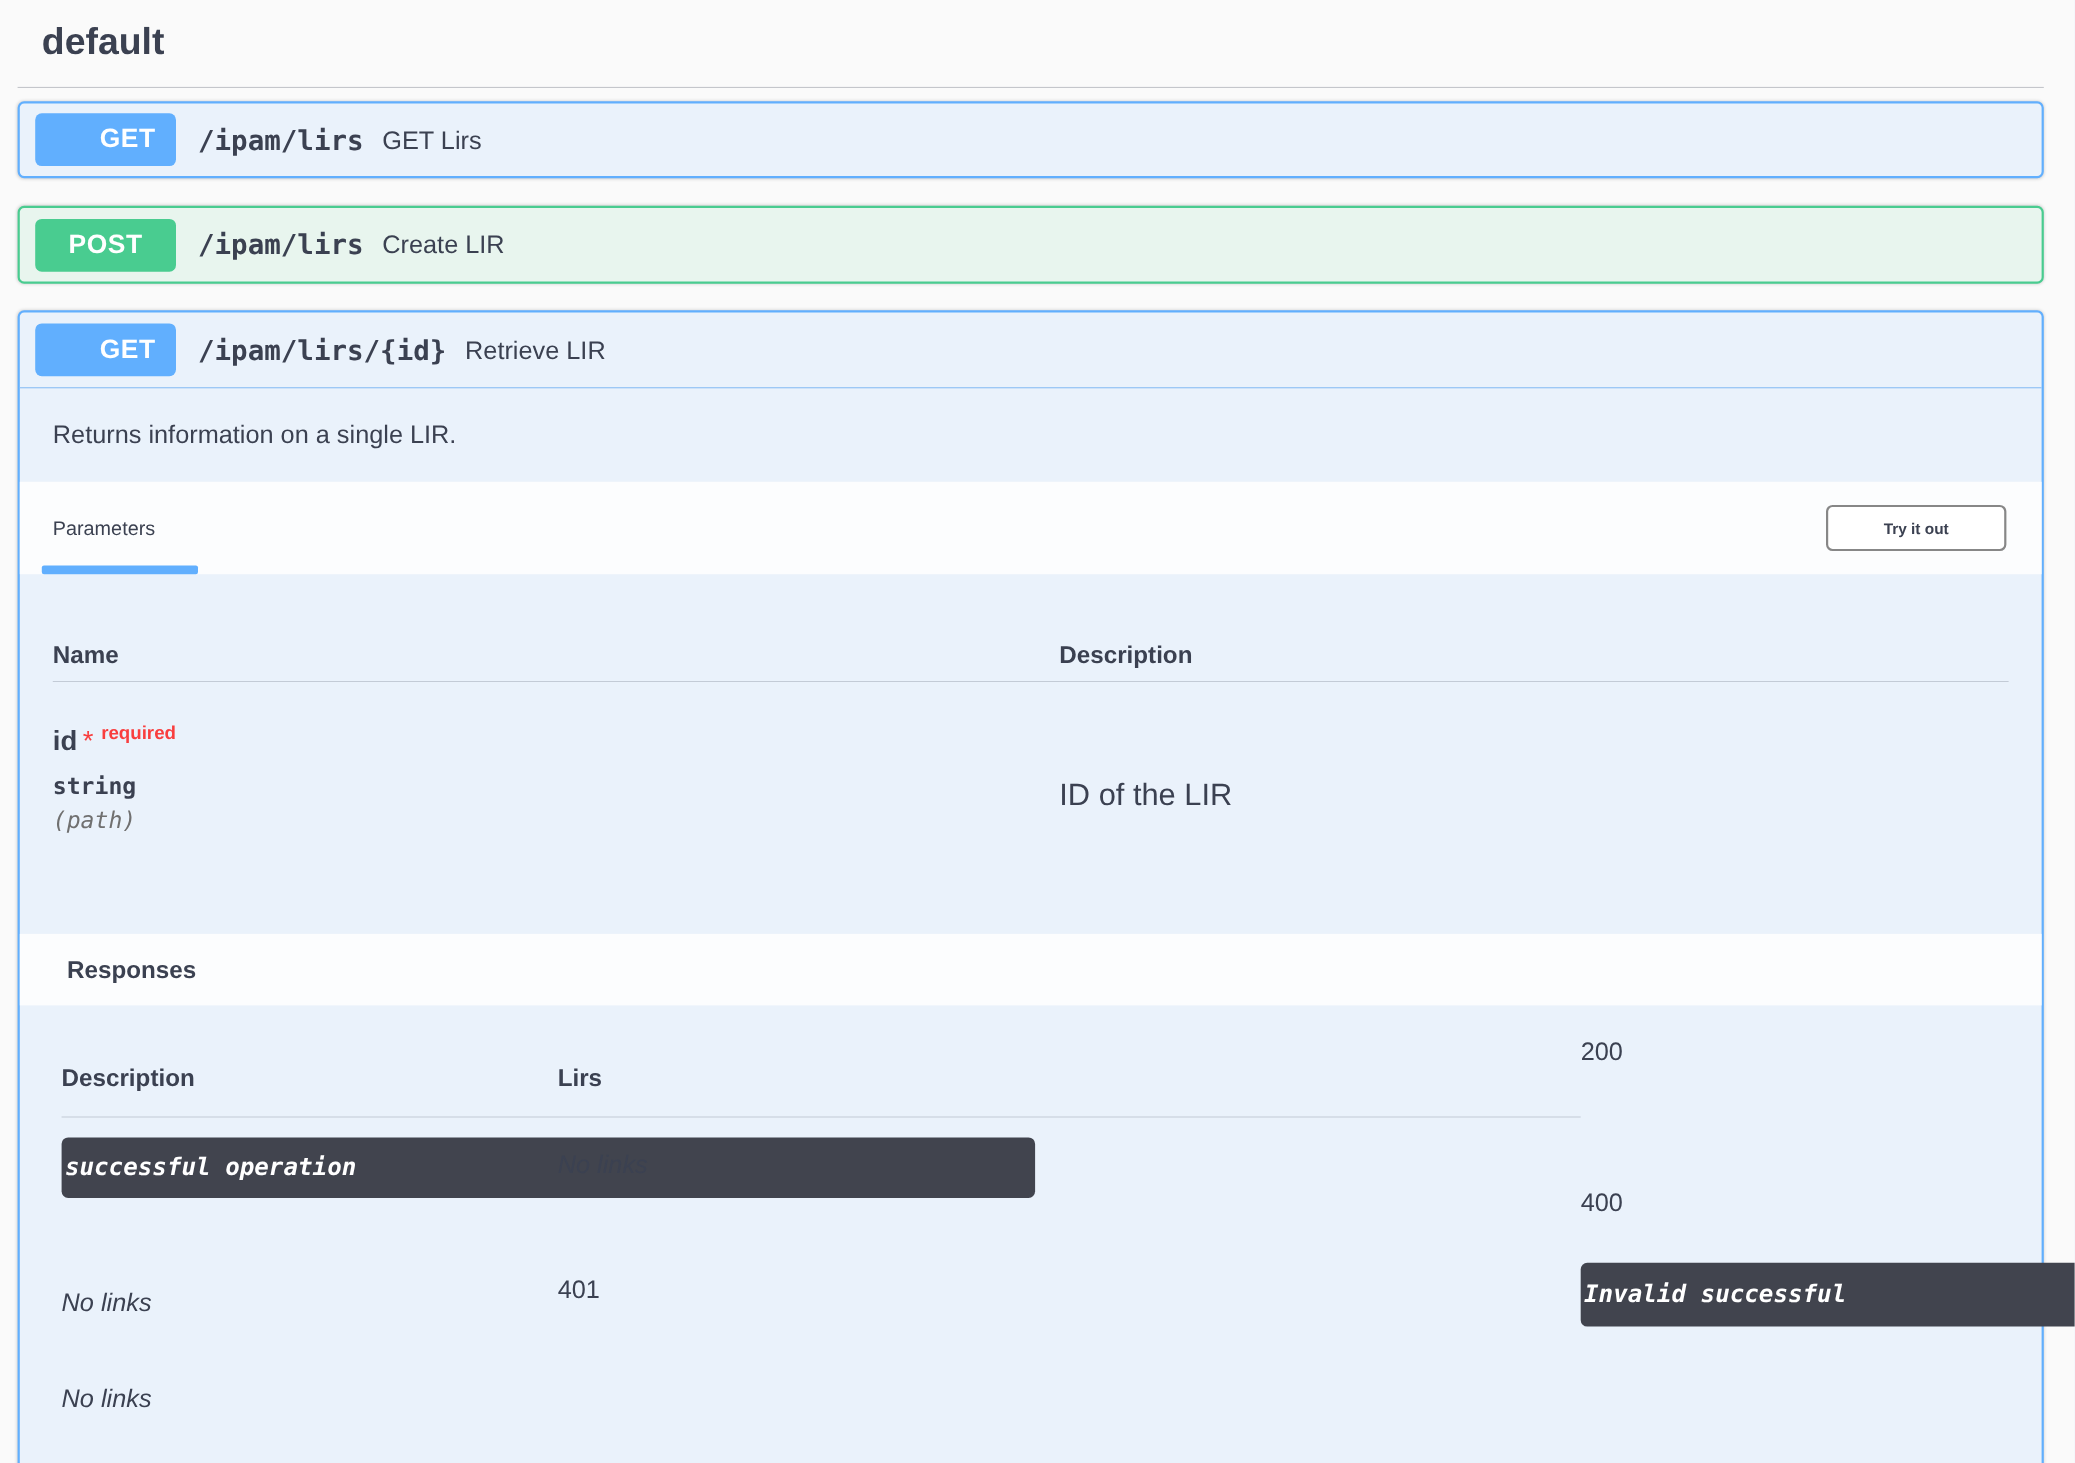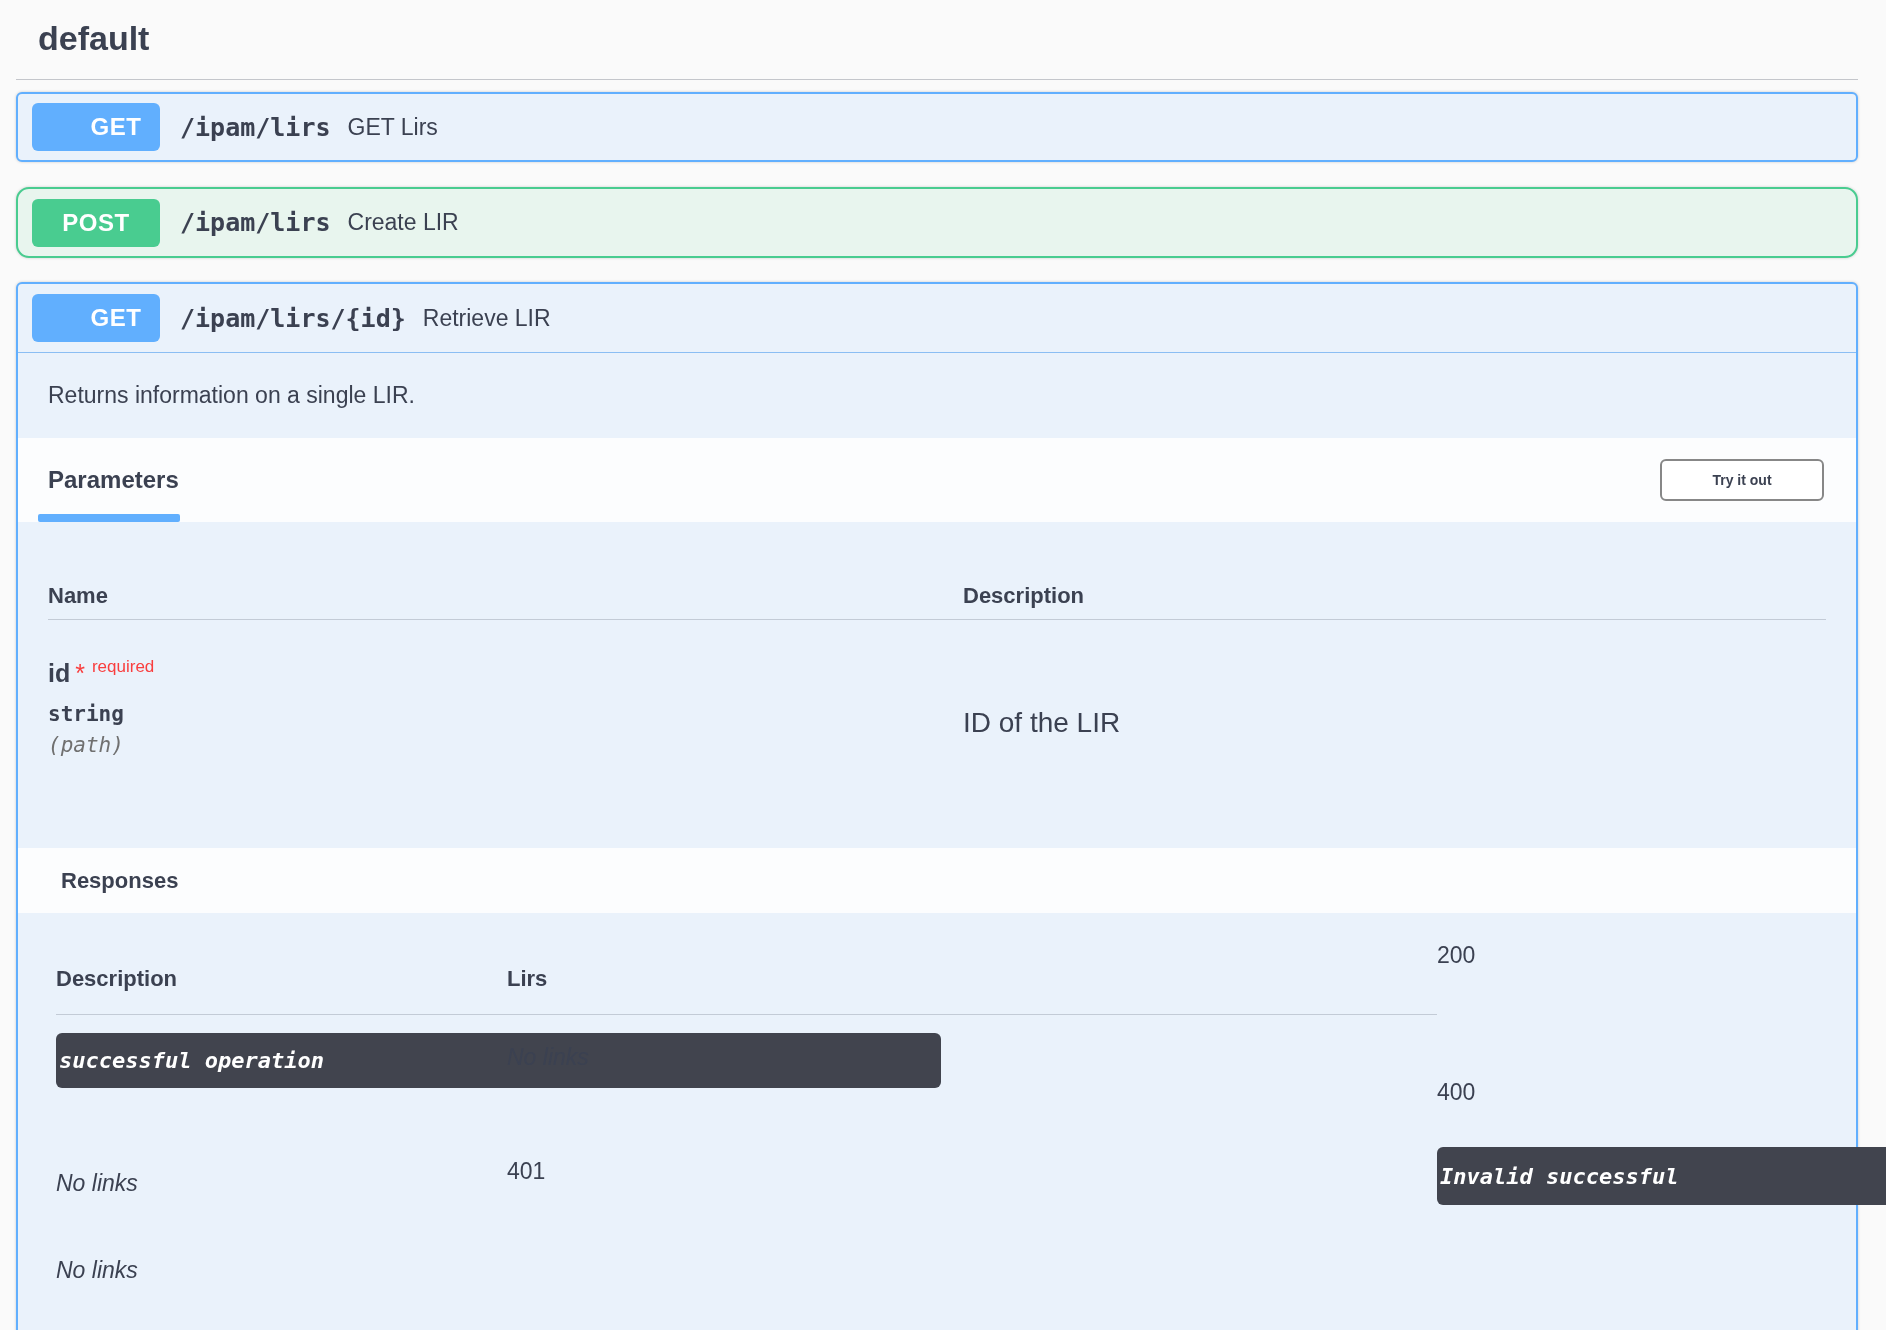--- a/index.html
+++ b/index.html
@@ -18,21 +18,21 @@
     font-size: 34px; font-weight: bold; line-height: 44px;
     color: #3b4151;
   }
   .section-divider { height: 1px; background: rgba(59,65,81,.28); margin-top: 19px; }
 
   .opblock {
     border: 2px solid; border-radius: 6px;
     box-shadow: 0 0 3px rgba(0,0,0,.19);
   }
   .opblock.get  { border-color: #61affe; background: #eaf2fb; }
-  .opblock.post { border-color: #49cc90; background: #e8f5ee; border-radius: 13px; }
+  .opblock.post { border-color: #49cc90; background: #e8f5ee; }
   .op1 { margin-top: 12px; }
   .op2 { margin-top: 25px; }
   .op3 { margin-top: 24px; min-height: 1060px; }
 
   .opblock-summary {
     display: flex; align-items: center;
     height: 66px; padding: 0 14px;
     cursor: pointer;
   }
   .op2 .opblock-summary { height: 67px; }
@@ -63,21 +63,21 @@
   .section-header {
     height: 84px; background: #fcfdfe;
     display: flex; align-items: center;
     padding: 0 32px 0 30px;
   }
   .tab-item { position: relative; height: 100%; display: flex; align-items: center; }
   .tab-item::after {
     content: ""; position: absolute; left: -10px; bottom: 0;
     height: 8px; width: 142px; background: #61affe; border-radius: 2px;
   }
-  .tab-label { font-size: 24px; font-weight: bold; margin: 0; }
+  .tab-label { font-size: 18px; font-weight: normal; margin: 0; }
   .try-btn {
     margin-left: auto;
     width: 164px; height: 42px;
     border: 2px solid #878787; border-radius: 6px;
     background: #fff; color: #3b4151;
     font-family: "Liberation Sans", sans-serif;
     font-weight: bold; font-size: 14px;
     display: flex; align-items: center; justify-content: center;
     cursor: pointer;
   }
@@ -86,21 +86,21 @@
   .params-table { display: grid; grid-template-columns: 915px 1fr; }
   .th-cell {
     font-size: 22px; font-weight: bold;
     padding: 61px 0 10px 0;
     border-bottom: 1px solid rgba(59,65,81,.22);
   }
   .param-name-cell { padding-top: 37px; }
   .param-name { font-size: 25px; font-weight: bold; }
   .required-star { color: #f93e3e; margin-left: 5px; font-size: 25px; }
   .required-label {
-    color: #f93e3e; font-size: 17px; font-weight: normal;
+    color: #f93e3e; font-size: 17px; font-weight: bold;
     vertical-align: 10px; margin-left: 7px;
   }
   .param-type {
     font-family: "DejaVu Sans Mono", monospace;
     font-size: 21px; font-weight: bold; margin-top: 14px;
   }
   .param-in {
     font-family: "DejaVu Sans Mono", monospace;
     font-size: 21px; font-style: italic; color: #707070; margin-top: 7px;
   }

